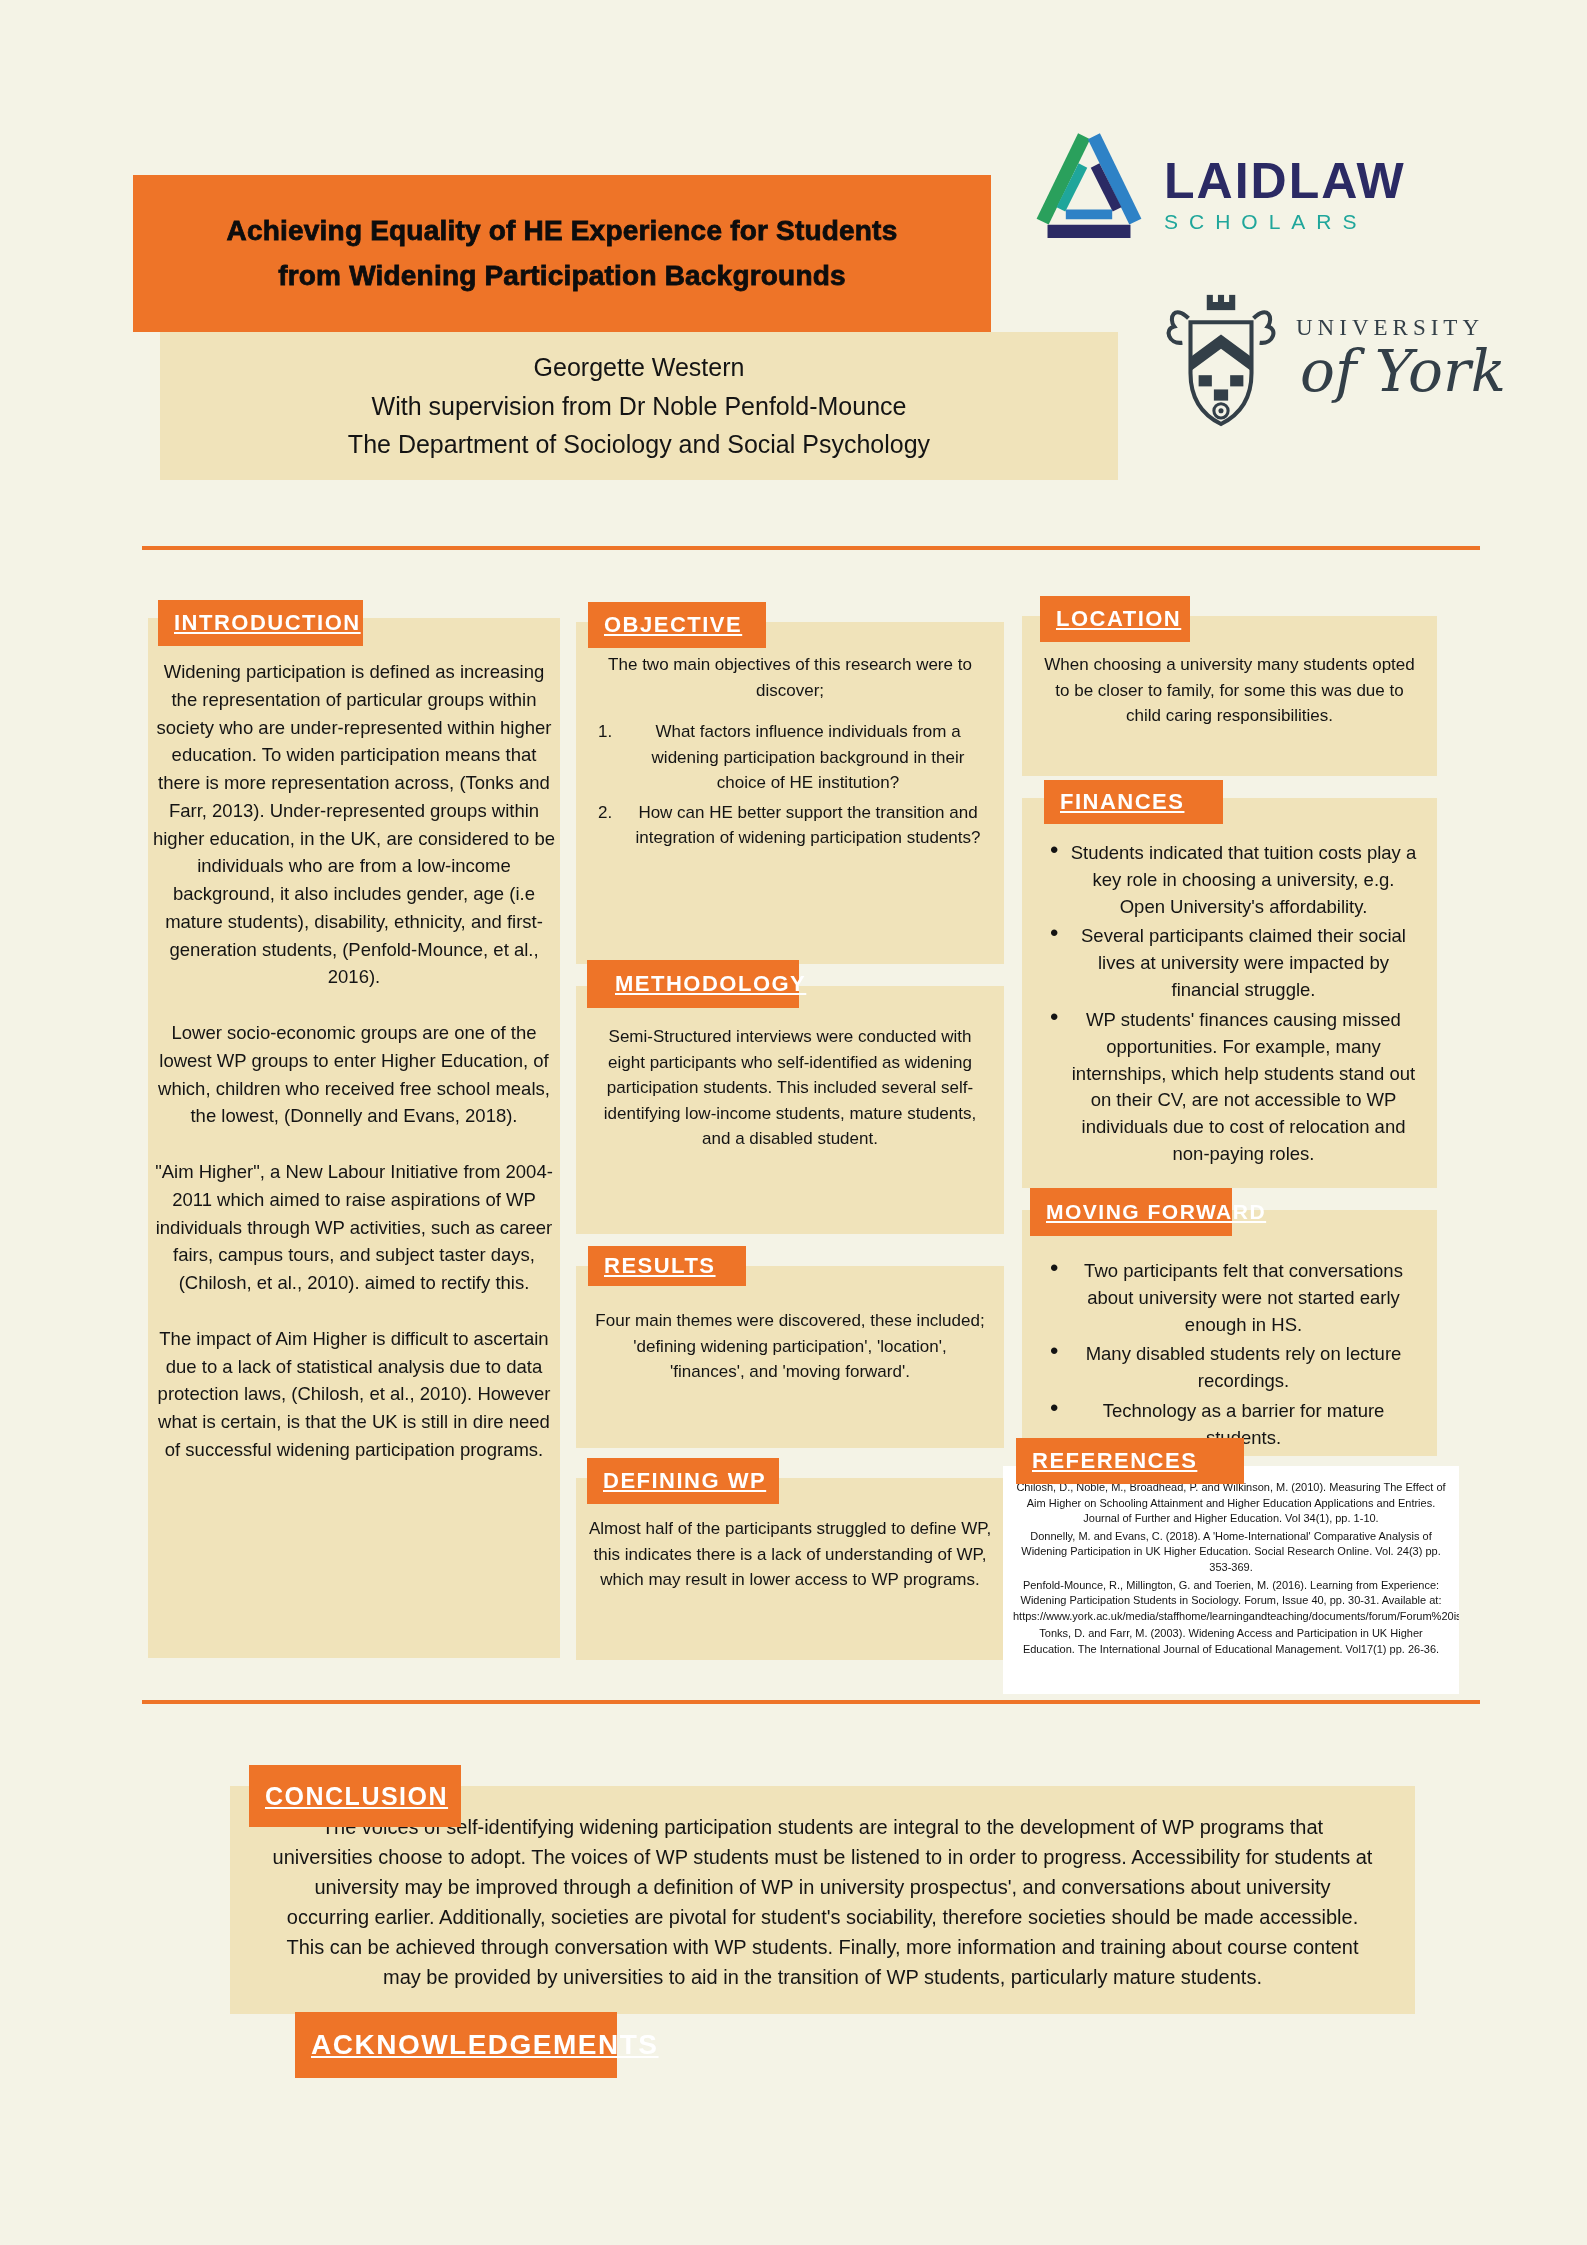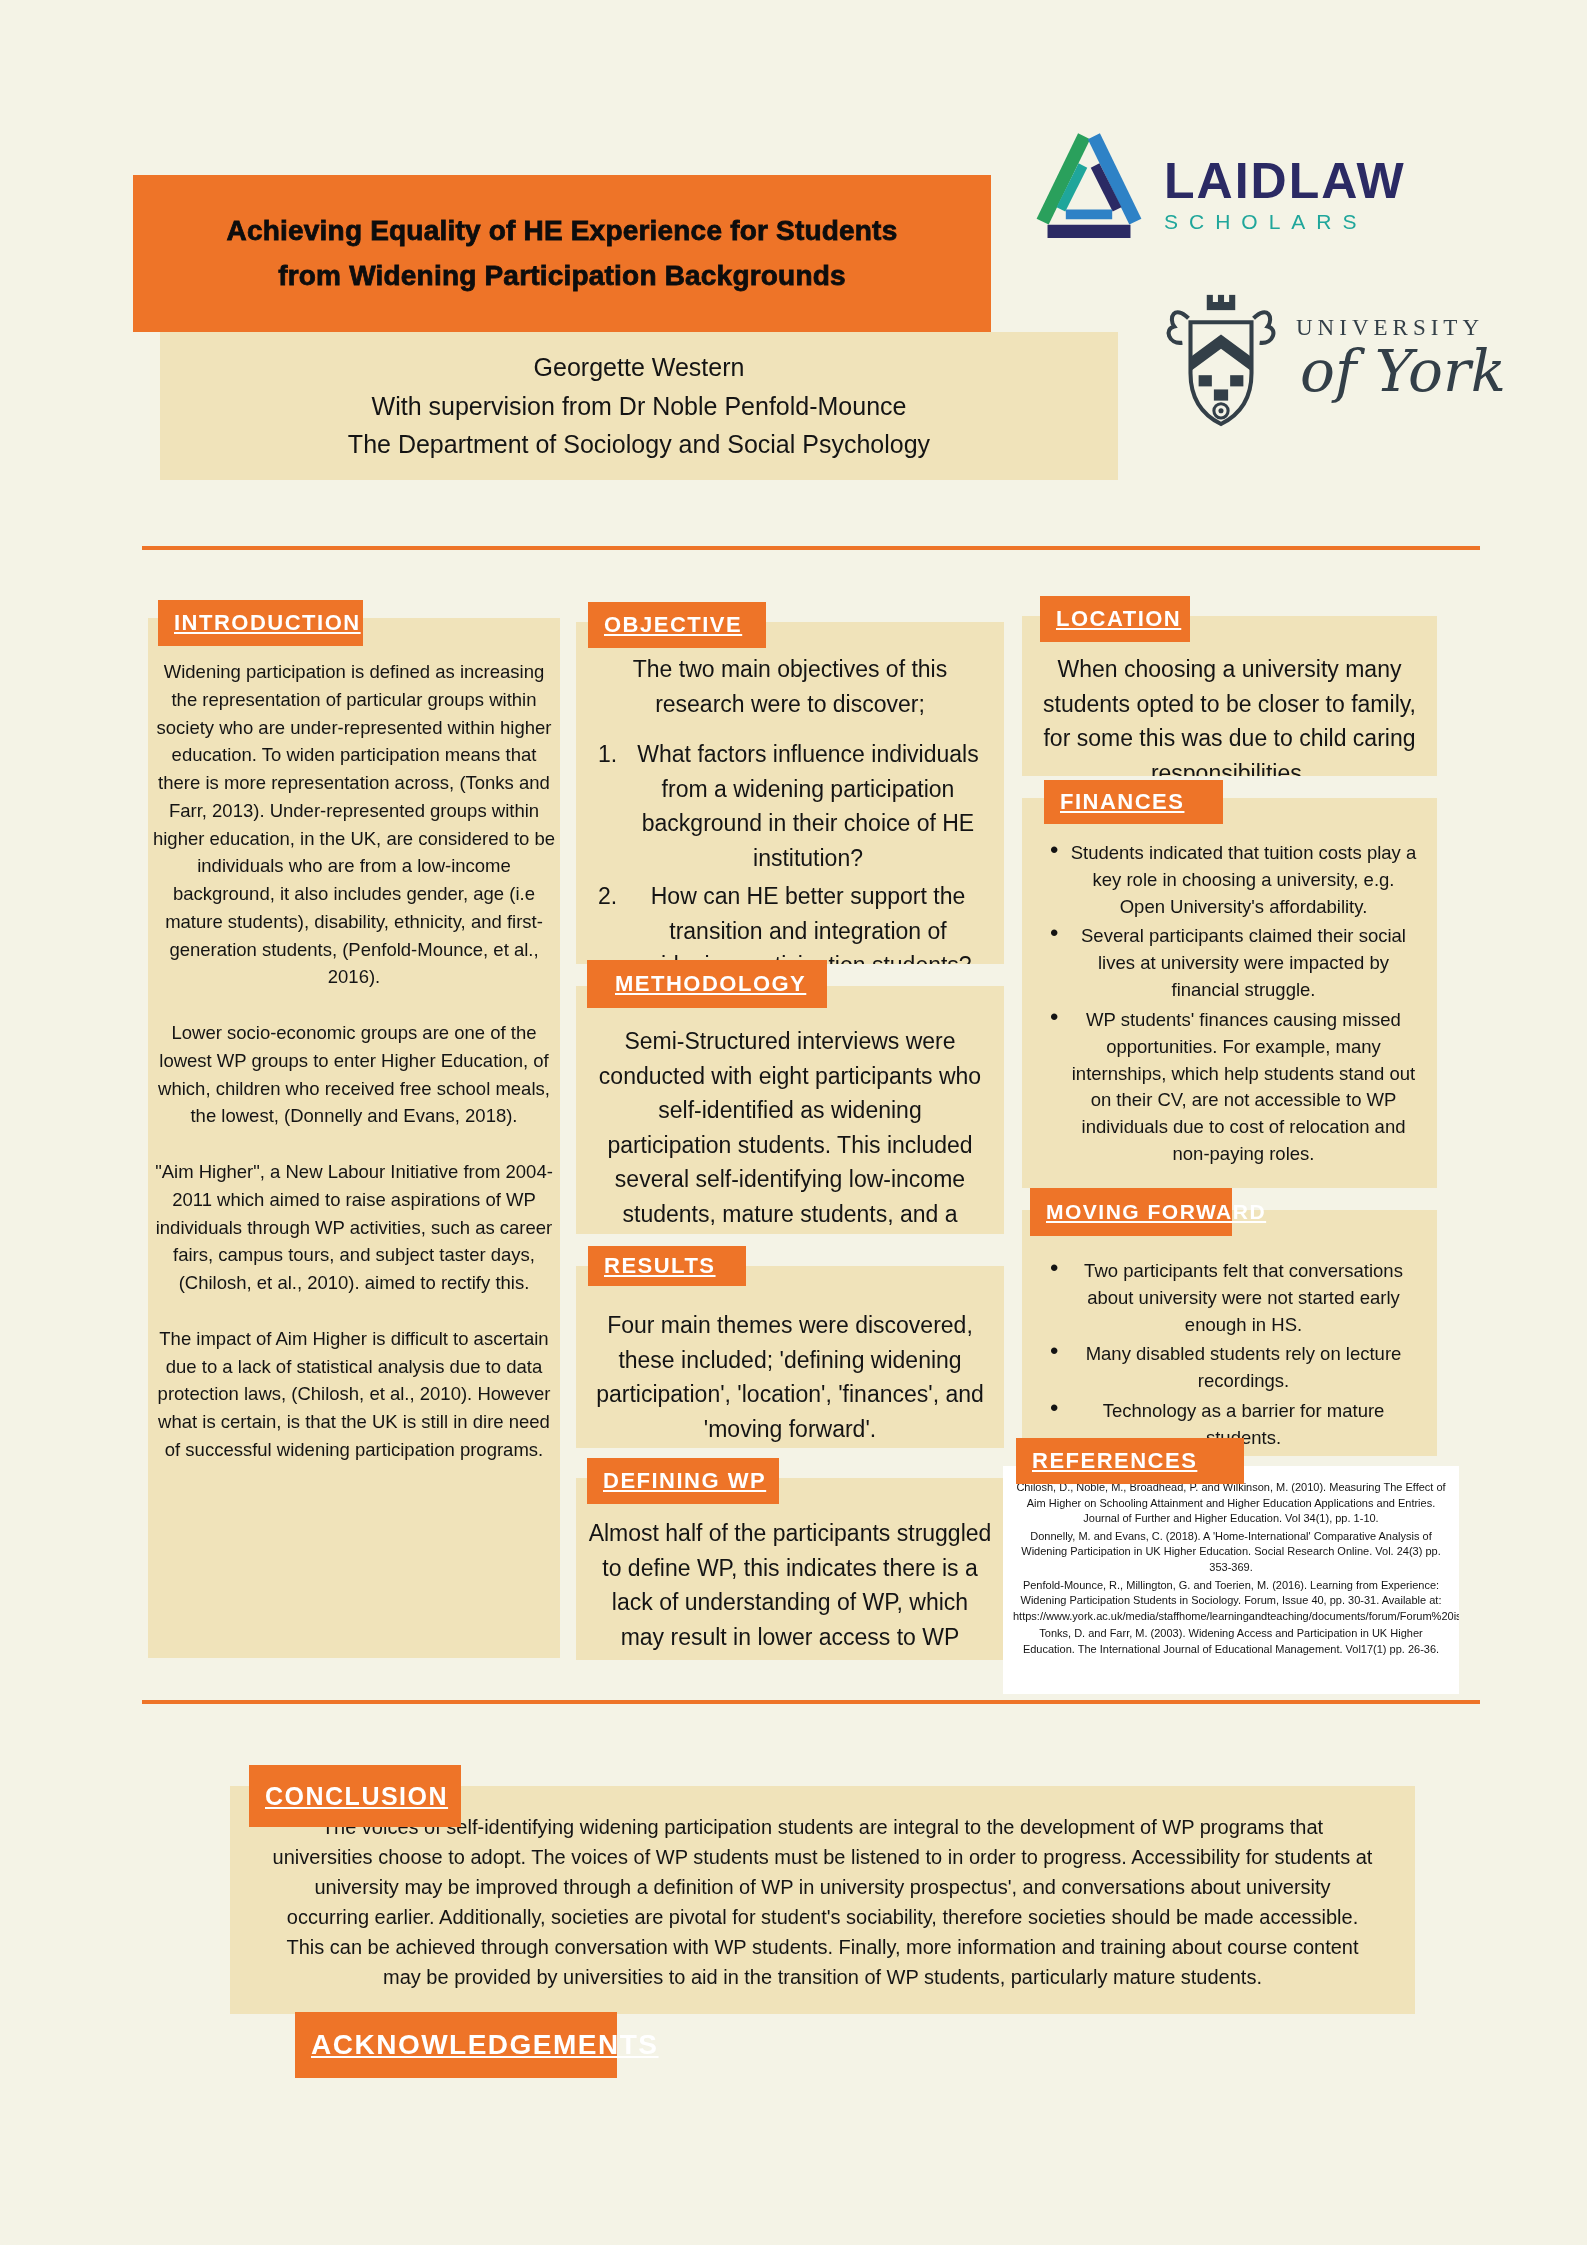--- a/index.html
+++ b/index.html
@@ -56,32 +56,32 @@
   
   .header-box{
     position:absolute;background:var(--accent-orange);color:#fff;
     display:flex;align-items:center;justify-content:flex-start;
     padding:0 16px;font-weight:700;font-size:22px;letter-spacing:1.5px;z-index:3;
     white-space:nowrap;
     text-decoration:underline;
   }
   .panel{
     position:absolute;background:var(--panel-cream);z-index:1;
-    font-size:23px;line-height:1.5;text-align:center;overflow:hidden;
+    font-size:17px;line-height:1.5;text-align:center;overflow:hidden;
   }
   .para{margin:0 0 28px;}
 
   
   #intro-header{left:158px;top:600px;width:205px;height:46px;}
   #intro-body{left:148px;top:618px;width:412px;height:1040px;padding:40px 4px 0;font-size:18.5px;line-height:1.5;}
 
   
   #objective-header{left:588px;top:602px;width:178px;height:46px;}
   #objective-body{left:576px;top:622px;width:428px;height:342px;padding:30px 16px 0;}
-  #methodology-header{left:587px;top:960px;width:240px;height:48px;padding-left:28px;}
+  #methodology-header{left:587px;top:960px;width:212px;height:48px;padding-left:28px;}
   #methodology-body{left:576px;top:986px;width:428px;height:248px;padding:38px 18px 0;}
   #results-header{left:588px;top:1246px;width:158px;height:40px;}
   #results-body{left:576px;top:1266px;width:428px;height:182px;padding:42px 18px 0;}
   #definingwp-header{left:587px;top:1458px;width:192px;height:46px;}
   #definingwp-body{left:576px;top:1478px;width:428px;height:182px;padding:38px 12px 0;}
 
   
   #location-header{left:1040px;top:596px;width:150px;height:46px;}
   #location-body{left:1022px;top:616px;width:415px;height:160px;padding:36px 14px 0;}
   #finances-header{left:1044px;top:780px;width:179px;height:44px;}

